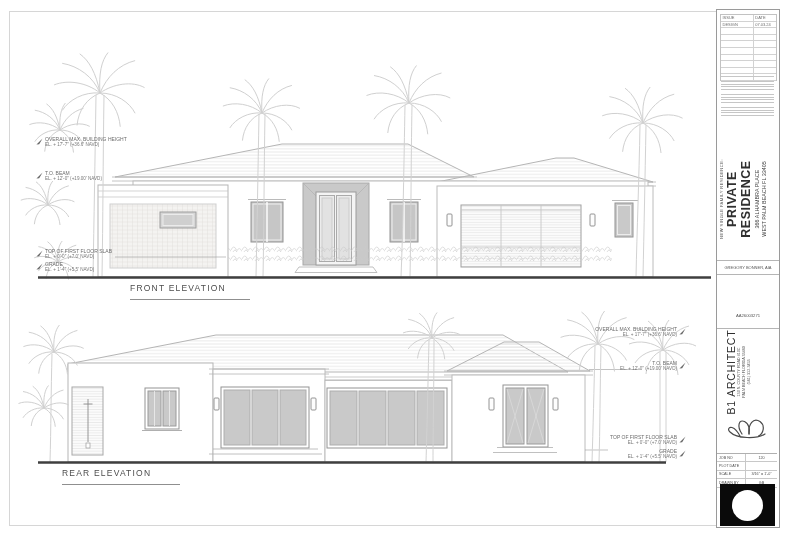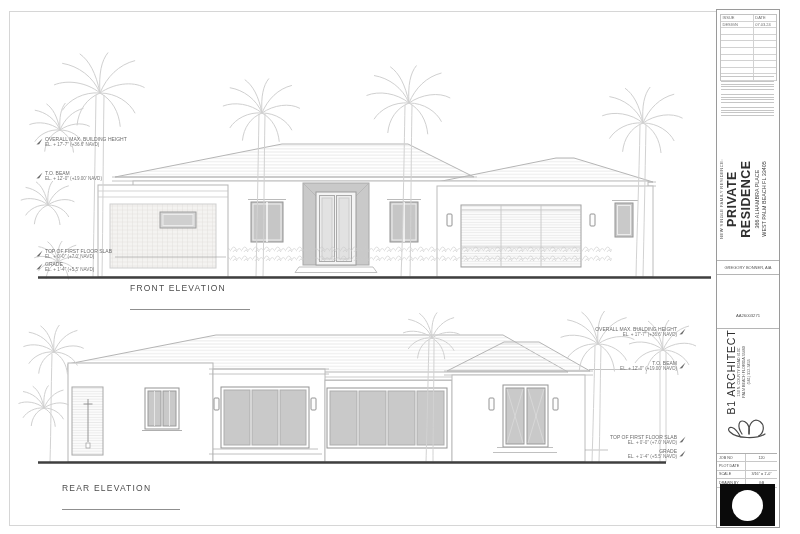--- a/index.html
+++ b/index.html
@@ -9,21 +9,21 @@
   #sheet-border{left:9px;top:11px;width:768px;height:513px;border:1px solid #d6d6d6;}
   
   .ann{position:absolute;font-size:5px;line-height:1.2;color:#6d6d6d;white-space:nowrap;}
   .ann .l2{font-size:4.6px;color:#787878;}
   .ann.left{padding-left:9px;}
   .ann.right{padding-right:9px;text-align:right;}
   .ann .arr{position:absolute;top:2px;width:7px;height:7px;}
   .ann.left .arr{left:0;}
   .ann.right .arr{right:0;}
   .elev-title{position:absolute;font-size:8.5px;letter-spacing:1.2px;color:#4c4c4c;
-              border-bottom:1px solid #8f8f8f;padding-bottom:16px;}
+              border-bottom:1px solid #8f8f8f;padding-bottom:6px;}
   
   #tb{left:716px;top:9px;width:62px;height:517px;border:1px solid #9a9a9a;background:#fff;font-size:4px;}
   .tb-row{display:flex;border-bottom:1px solid #d2d2d2;height:5.6px;align-items:center;}
   .tb-row .c1{width:55%;padding-left:1.5px;border-right:1px solid #d2d2d2;height:100%;display:flex;align-items:center;}
   .tb-row .c2{flex:1;padding-left:1.5px;display:flex;align-items:center;}
   #tb-issue{position:absolute;top:4px;left:3px;width:55px;border:1px solid #c2c2c2;border-bottom:none;}
   #tb-notes{position:absolute;top:66px;left:4px;width:53px;height:40px;
     background:repeating-linear-gradient(to bottom,#c6c6c6 0,#c6c6c6 0.8px,transparent 0.8px,transparent 2.6px);}
   .vblock{position:absolute;transform:rotate(-90deg);text-align:center;}
   #tb-project{width:128px;height:58px;left:-33px;top:160px;}
@@ -254,21 +254,21 @@
     <div class="l1">TOP OF FIRST FLOOR SLAB</div>
     <div class="l2">EL. + 0'-0" (+7.0' NAVD)</div>
   </div>
   <div class="ann right" style="right:114px;top:448px">
     <svg class="arr" viewBox="0 0 8 8">
         <path d="M0.5,7.5 L7.5,0.5 L3.6,7.2 Z" fill="#666"></path>
       </svg>
     <div class="l1">GRADE</div>
     <div class="l2">EL. + 1'-4" (+5.5' NAVD)</div>
   </div>
-  <div class="elev-title" style="left:62px;top:483px;width:118px">REAR ELEVATION</div>
+  <div class="elev-title" style="left:62px;top:468px;width:118px">REAR ELEVATION</div>
 
   <div class="abs" id="tb">
     <div id="tb-issue">
       <div class="tb-row">
         <div class="c1">ISSUE</div>
         <div class="c2">DATE</div>
       </div>
       <div class="tb-row">
         <div class="c1">DESIGN</div>
         <div class="c2">07.03.24</div>

